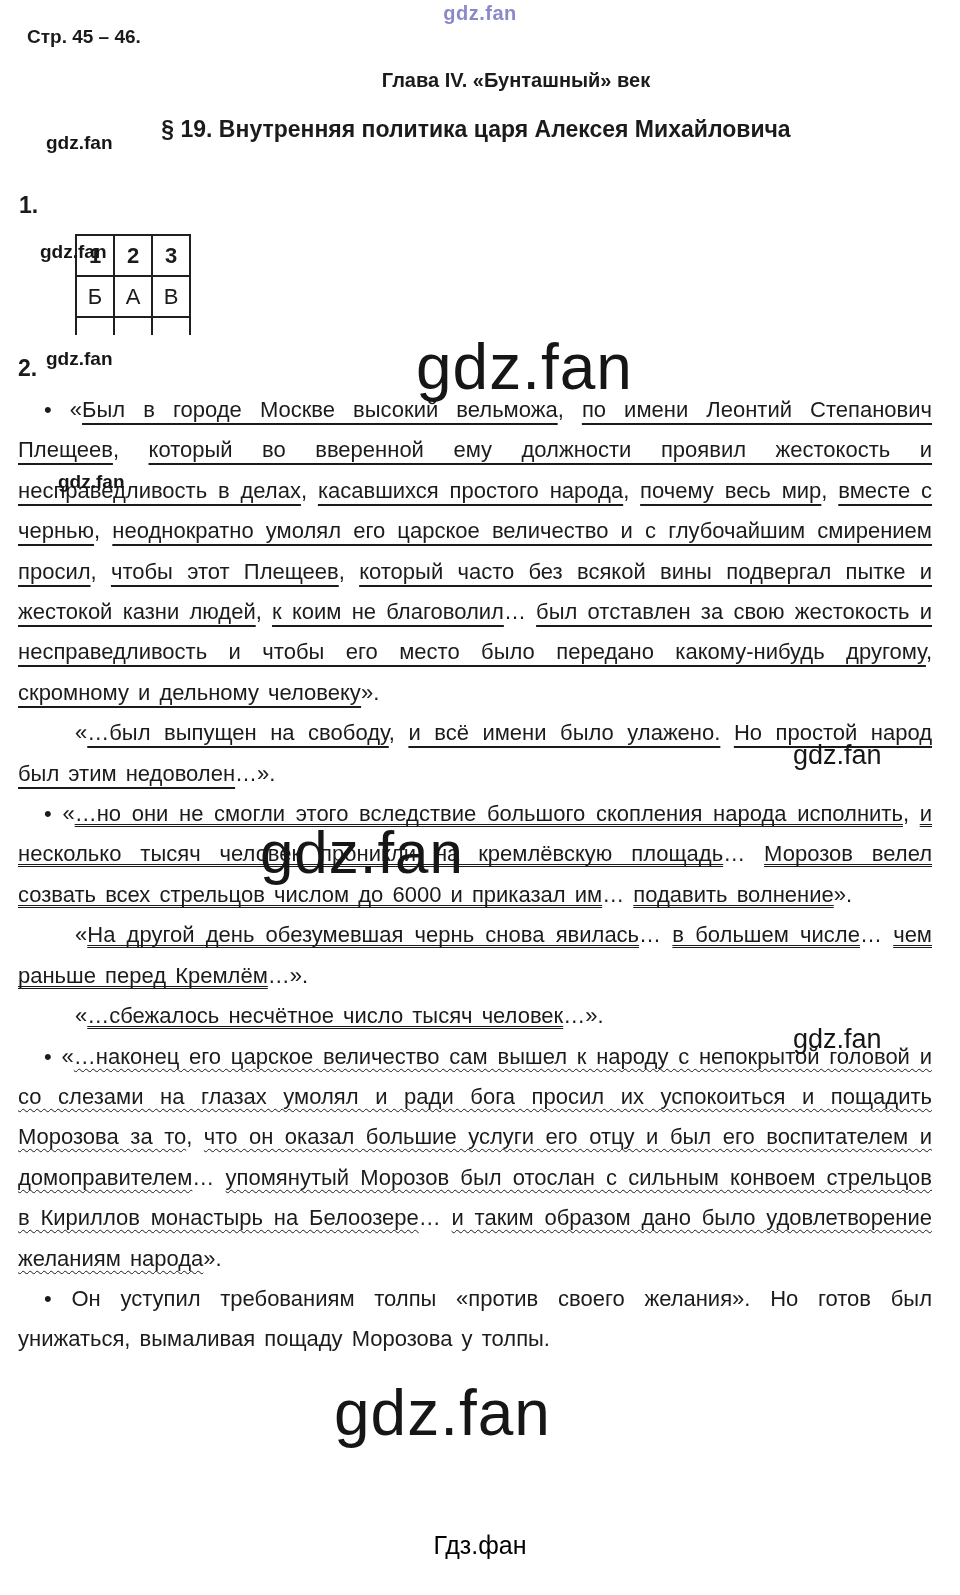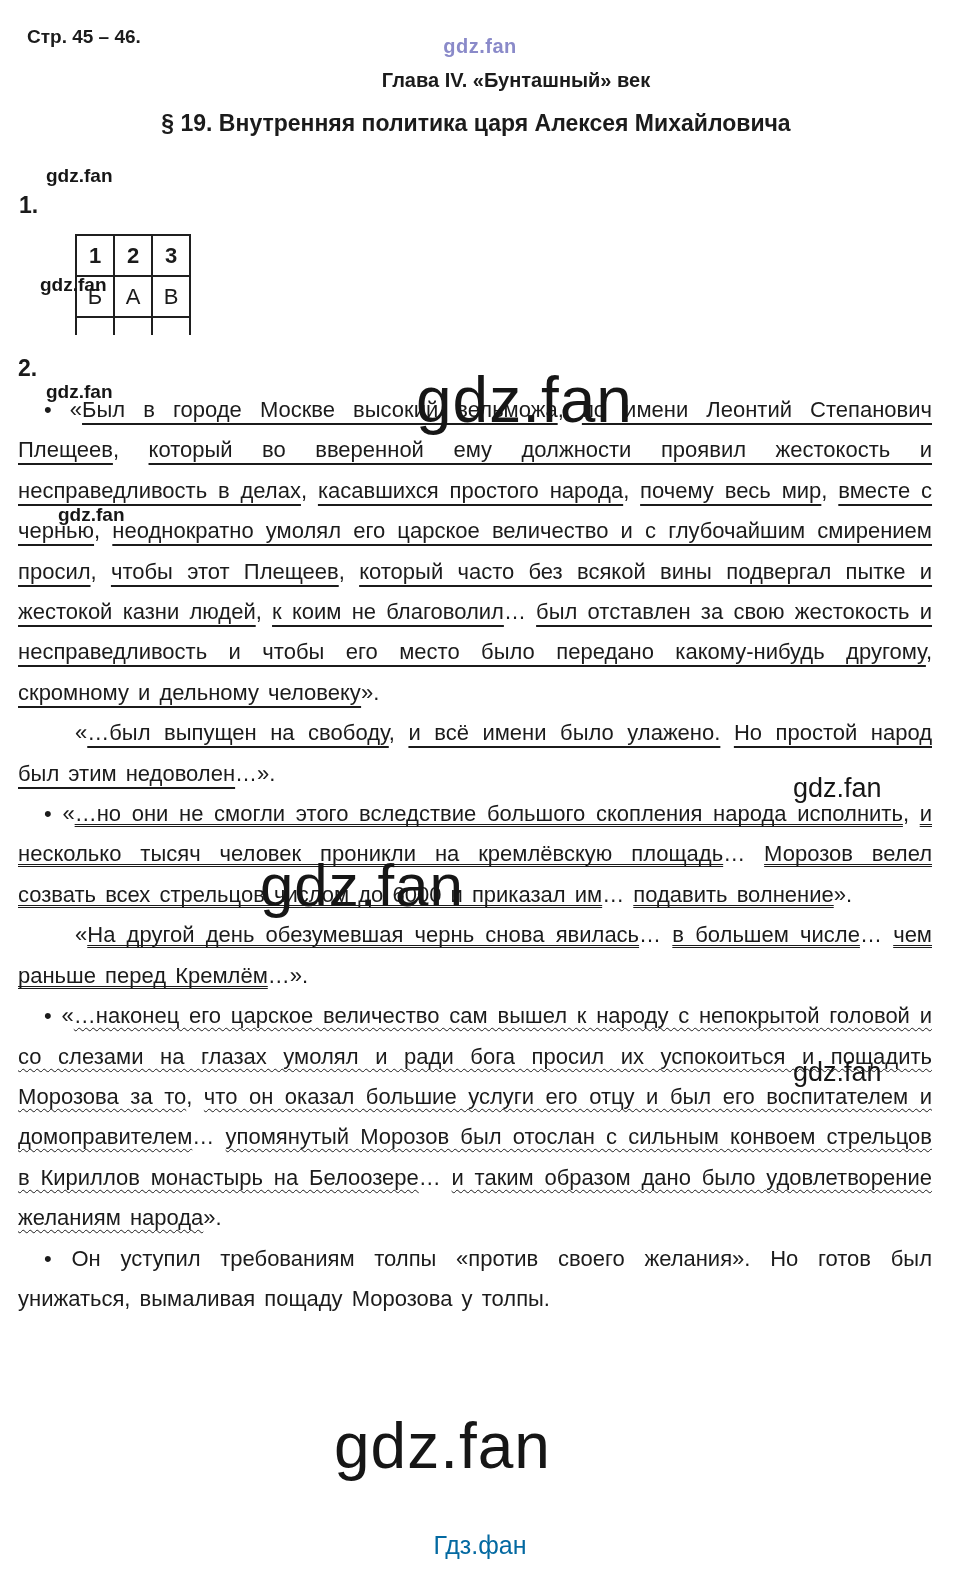--- a/index.html
+++ b/index.html
@@ -1,40 +1,40 @@
 <!DOCTYPE html>
 <html lang="ru"><head>
 <meta charset="utf-8">
 <style>
   html,body{margin:0;padding:0;background:#ffffff;}
   .page{
     position:relative;width:960px;height:1595px;background:#ffffff;
     font-family:"Liberation Sans",sans-serif;color:#1b1b1b;overflow:hidden;
   }
   
-  .wm{position:absolute;white-space:nowrap;color:#161616;z-index:5;margin-top:33px;}
+  .wm{position:absolute;white-space:nowrap;color:#161616;z-index:5;}
   .wm-top{left:0;width:960px;top:2px;text-align:center;font-size:20px;
           color:#8a8ac9;font-weight:600;letter-spacing:.5px;}
   .wm-sm{font-size:19px;font-weight:600;}
   .wm-s1{left:46px;top:132px;}
   .wm-s2{left:40px;top:241px;}
   .wm-s3{left:46px;top:348px;}
   .wm-s4{left:58px;top:471px;}
   .wm-r{font-size:27px;font-weight:400;}
   .wm-r1{left:793px;top:740px;}
   .wm-r2{left:793px;top:1024px;}
   .wm-lg{font-weight:400;letter-spacing:1px;}
   .wm-lg1{left:416px;top:330px;font-size:64px;}
   .wm-lg2{left:260px;top:818px;font-size:60px;}
   .wm-lg3{left:334px;top:1376px;font-size:64px;}
   
   .page-ref{position:absolute;left:27px;top:26px;font-size:19px;font-weight:bold;}
   .chapter-title{position:absolute;left:0;width:952px;top:69px;text-align:center;
                  font-size:20px;font-weight:bold;margin-left:40px;}
-  .section-title{position:absolute;left:0;width:952px;top:110px;text-align:center;
+  .section-title{position:absolute;left:0;width:952px;top:116px;text-align:center;
                  font-size:23px;font-weight:bold;}
   .task-num{position:absolute;font-size:23px;font-weight:bold;}
   .task1-num{left:19px;top:192px;}
   .task2-num{left:18px;top:355px;}
   
   .answer-table{position:absolute;left:75px;top:234px;border-collapse:collapse;z-index:1;}
   .answer-table td{
     width:36px;height:39px;border:2px solid #1f1f1f;text-align:center;
     vertical-align:middle;font-size:22px;padding:0;
   }
@@ -50,21 +50,21 @@
   .para.quote{text-indent:57px;}
   .u{text-decoration-skip-ink:none;}
   .u-single{text-decoration-line:underline;text-decoration-style:solid;
             text-decoration-thickness:2px;text-underline-offset:6px;}
   .u-double{text-decoration-line:underline;text-decoration-style:double;
             text-decoration-thickness:1.4px;text-underline-offset:3px;}
   .u-wavy{text-decoration-line:underline;text-decoration-style:wavy;
           text-decoration-thickness:1.3px;text-underline-offset:4px;}
   
   .site-footer{position:absolute;left:0;width:960px;top:1531px;text-align:center;
-               font-size:25px;color:#0369a1;}
+               font-size:25px;color:#000000;}
 </style>
 </head>
 <body>
 
 <div class="page">
 
   <div class="wm wm-top">gdz.fan</div>
 
   <div class="page-ref">Стр. 45 – 46.</div>
   <div class="chapter-title">Глава IV. «Бунташный» век</div>
@@ -96,20 +96,21 @@
 
   <div class="task-num task2-num">2.</div>
   <div class="wm wm-sm wm-s3">gdz.fan</div>
   <div class="wm wm-lg wm-lg1">gdz.fan</div>
 
   <div class="content">
       <p class="para bullet"><span>• </span><span>«</span><span class="u u-single">Был в городе Москве высокий вельможа</span><span>, </span><span class="u u-single">по имени Леонтий Степанович Плещеев</span><span>, </span><span class="u u-single">который во вверенной ему должности проявил жестокость и несправедливость в делах</span><span>, </span><span class="u u-single">касавшихся простого народа</span><span>, </span><span class="u u-single">почему весь мир</span><span>, </span><span class="u u-single">вместе с чернью</span><span>, </span><span class="u u-single">неоднократно умолял его царское величество и с глубочайшим смирением просил</span><span>, </span><span class="u u-single">чтобы этот Плещеев</span><span>, </span><span class="u u-single">который часто без всякой вины подвергал пытке и жестокой казни людей</span><span>, </span><span class="u u-single">к коим не благоволил</span><span>… </span><span class="u u-single">был отставлен за свою жестокость и несправедливость и чтобы его место было передано какому-нибудь другому</span><span>, </span><span class="u u-single">скромному и дельному человеку</span><span>».</span></p>
       <p class="para quote"><span>«</span><span class="u u-single">…был выпущен на свободу</span><span>, </span><span class="u u-single">и всё имени было улажено.</span><span> </span><span class="u u-single">Но простой народ был этим недоволен</span><span>…».</span></p>
       <p class="para bullet"><span>• </span><span>«</span><span class="u u-double">…но они не смогли этого вследствие большого скопления народа исполнить</span><span>, </span><span class="u u-double">и несколько тысяч человек проникли на кремлёвскую площадь</span><span>… </span><span class="u u-double">Морозов велел созвать всех стрельцов числом до 6000 и приказал им</span><span>… </span><span class="u u-double">подавить волнение</span><span>».</span></p>
       <p class="para quote"><span>«</span><span class="u u-double">На другой день обезумевшая чернь снова явилась</span><span>… </span><span class="u u-double">в большем числе</span><span>… </span><span class="u u-double">чем раньше перед Кремлём</span><span>…».</span></p>
+      <p class="para quote"><span>«</span><span class="u u-double">…сбежалось несчётное число тысяч человек</span><span>…».</span></p>
       <p class="para bullet"><span>• </span><span>«</span><span class="u u-wavy">…наконец его царское величество сам вышел к народу с непокрытой головой и со слезами на глазах умолял и ради бога просил их успокоиться и пощадить Морозова за то</span><span>, </span><span class="u u-wavy">что он оказал большие услуги его отцу и был его воспитателем и домоправителем</span><span>… </span><span class="u u-wavy">упомянутый Морозов был отослан с сильным конвоем стрельцов в Кириллов монастырь на Белоозере</span><span>… </span><span class="u u-wavy">и таким образом дано было удовлетворение желаниям народа</span><span>».</span></p>
       <p class="para bullet"><span>• </span><span>Он уступил требованиям толпы «против своего желания». Но готов был унижаться, вымаливая пощаду Морозова у толпы.</span></p>
     </div>
 
   <div class="wm wm-sm wm-s4">gdz.fan</div>
   <div class="wm wm-r wm-r1">gdz.fan</div>
   <div class="wm wm-lg wm-lg2">gdz.fan</div>
   <div class="wm wm-r wm-r2">gdz.fan</div>
   <div class="wm wm-lg wm-lg3">gdz.fan</div>
 

